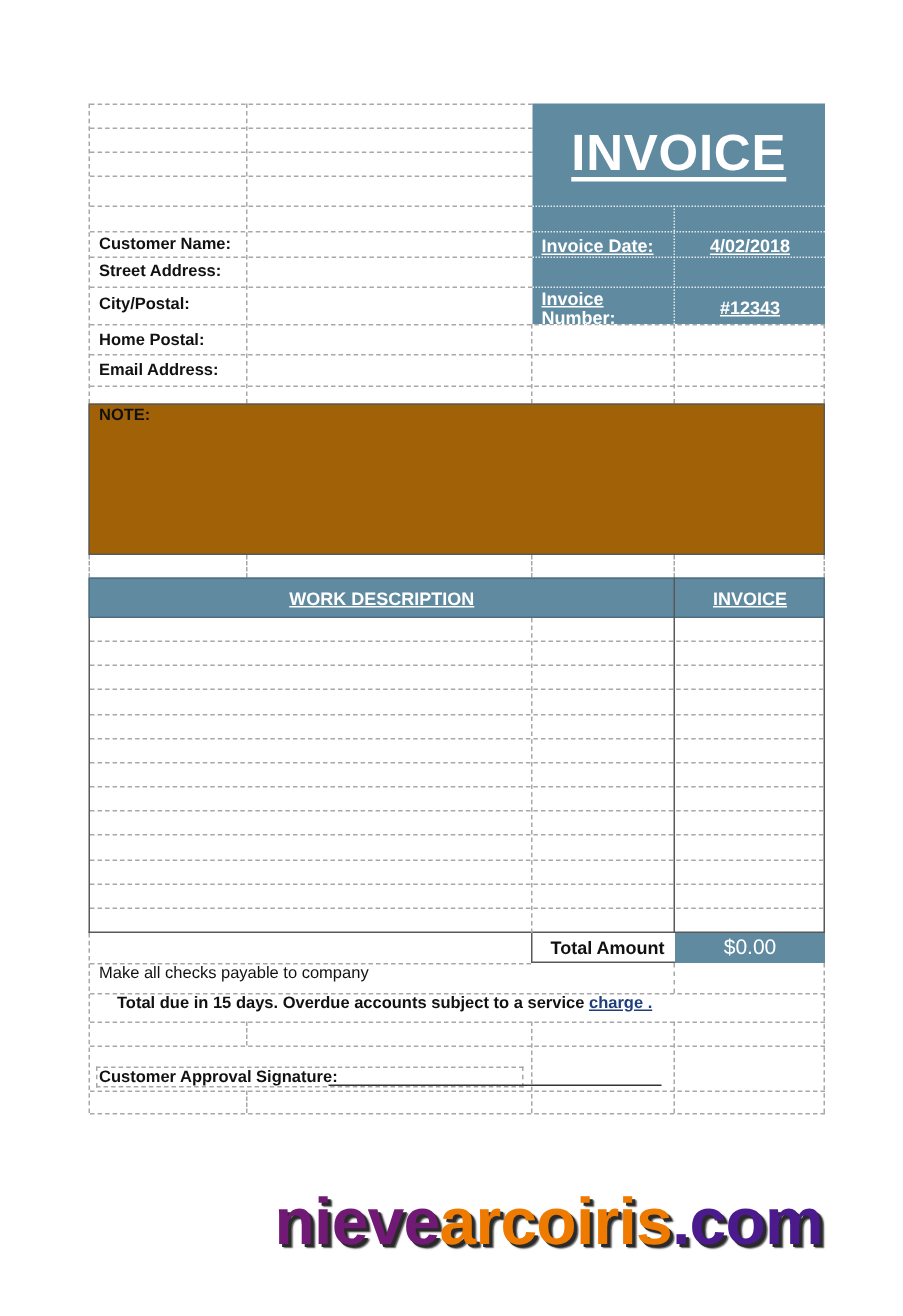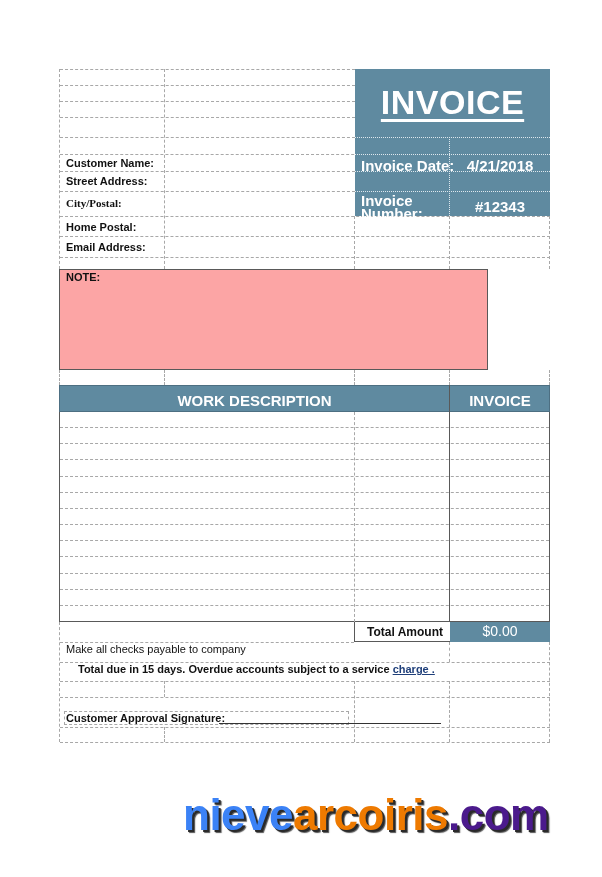--- a/index.html
+++ b/index.html
@@ -5,21 +5,21 @@
   html, body { margin:0; padding:0; background:#ffffff; }
   body { width:602px; height:877px; position:relative; overflow:hidden; font-family:"Liberation Sans", sans-serif; }
   .abs { position:absolute; box-sizing:border-box; }
   .dh { position:absolute; height:0; border-top:1px dashed #a8a8a8; }
   .dv { position:absolute; width:0; border-left:1px dashed #a8a8a8; }
   .sv { position:absolute; width:0; border-left:1px solid #595959; }
   .wh { position:absolute; height:0; border-top:1px dotted #dfe8ee; }
   .wv { position:absolute; width:0; border-left:1px dotted #dfe8ee; }
   .lbl { position:absolute; font-size:11px; font-weight:bold; color:#111; white-space:nowrap; }
   .blue { background:#5f8aa0; }
-  .wtxt { color:#ffffff; font-weight:bold; font-size:15px; position:absolute; white-space:nowrap; }
+  .wtxt { color:#ffffff; font-weight:bold; font-size:12px; position:absolute; white-space:nowrap;text-decoration:underline; }
   .field { position:absolute; }
 </style>
 </head>
 <body>
 
 <div>
 
   <div class="dh" style="left:60px;top:69px;width:295px;"></div>
   <div class="dh" style="left:60px;top:85px;width:295px;"></div>
   <div class="dh" style="left:60px;top:101px;width:295px;"></div>
@@ -42,37 +42,37 @@
   <div class="wh" style="left:355px;top:154px;width:195px;"></div>
   <div class="wh" style="left:355px;top:171px;width:195px;"></div>
   <div class="wh" style="left:355px;top:191px;width:195px;"></div>
   <div class="wv" style="left:449px;top:137px;height:79px;"></div>
 
   <div class="abs" style="left:355px;top:83px;width:195px;text-align:center;">
     <span style="color:#fff;font-size:34px;font-weight:bold;text-decoration:underline;text-decoration-thickness:3px;text-underline-offset:5px;letter-spacing:0.5px;">INVOICE</span>
   </div>
 
   <span class="wtxt" style="left:361px;top:157px;">Invoice Date:</span>
-  <span class="wtxt" style="left:450px;top:157px;width:100px;text-align:center;">4/21/2018</span>
+  <span class="wtxt" style="left:450px;top:157px;width:100px;text-align:center;">4/02/2018</span>
   <span class="wtxt" style="left:361px;top:192px;">Invoice</span>
   <span class="wtxt" style="left:361px;top:205px;">Number:</span>
   <span class="wtxt" style="left:450px;top:198px;width:100px;text-align:center;">#12343</span>
 
   <span class="lbl" style="left:66px;top:157px;">Customer Name:</span>
   <span class="field" style="left:166px;top:155px;width:188px;height:16px;"></span>
   <span class="lbl" style="left:66px;top:175px;">Street Address:</span>
   <span class="field" style="left:166px;top:172px;width:188px;height:19px;"></span>
-  <span class="lbl" style="left:66px;top:197px;font-family:Liberation Serif, serif;">City/Postal:</span>
+  <span class="lbl" style="left:66px;top:197px;">City/Postal:</span>
   <span class="field" style="left:166px;top:192px;width:188px;height:24px;"></span>
   <span class="lbl" style="left:66px;top:221px;">Home Postal:</span>
   <span class="field" style="left:166px;top:217px;width:188px;height:19px;"></span>
   <span class="lbl" style="left:66px;top:241px;">Email Address:</span>
   <span class="field" style="left:166px;top:237px;width:188px;height:19px;"></span>
 
-  <div class="abs" style="left:59px;top:269px;width:429px;height:101px;border:1px solid #595959;background:#fca5a5;">
+  <div class="abs" style="left:59px;top:269px;width:491px;height:101px;border:1px solid #595959;background:#a16207;">
     <span class="lbl" style="left:6px;top:1px;">NOTE:</span>
     <span class="field" style="left:6px;top:16px;width:475px;height:80px;"></span>
   </div>
 
   <div class="dv" style="left:59px;top:370px;height:15px;"></div>
   <div class="dv" style="left:164px;top:370px;height:15px;"></div>
   <div class="dv" style="left:354px;top:370px;height:15px;"></div>
   <div class="dv" style="left:449px;top:370px;height:15px;"></div>
   <div class="dv" style="left:549px;top:370px;height:15px;"></div>
 
@@ -164,15 +164,15 @@
   <span class="abs" style="left:66px;top:643px;font-size:11px;font-weight:normal;color:#111;white-space:nowrap;">Make all checks payable to company</span>
   <div class="abs" style="left:66px;top:663px;font-size:11px;font-weight:bold;color:#111;white-space:nowrap;margin-left:12px;">
     <span>Total due in 15 days. Overdue accounts subject to a service </span><a href="#" style="color:#1f3f7a;text-decoration:underline;">charge .</a>
   </div>
 
   <div class="abs" style="left:64px;top:711px;width:285px;height:14px;border:1px dashed #a8a8a8;"></div>
   <span class="abs" style="left:66px;top:712px;font-size:11px;font-weight:bold;color:#111;white-space:nowrap;">Customer Approval Signature:</span>
   <div class="abs" style="left:219px;top:723px;width:222px;height:0;border-top:1px solid #333;"></div>
 
   <div class="abs" style="left:183px;top:790px;font-size:44px;font-weight:bold;letter-spacing:-0.5px;white-space:nowrap;text-shadow:2px 2px 0 #2a2a2a, 3px 3px 1px #555;">
-    <span id="wm1" style="color: #3b82f6;">nieve</span><span id="wm2" style="color: rgb(238, 122, 0);">arcoiris</span><span id="wm3" style="color: rgb(75, 26, 140); text-align: center;">.com</span>
+    <span id="wm1" style="color: #701a75;">nieve</span><span id="wm2" style="color: rgb(238, 122, 0);">arcoiris</span><span id="wm3" style="color: rgb(75, 26, 140); text-align: center;">.com</span>
   </div>
 </div>
 
 </body></html>

